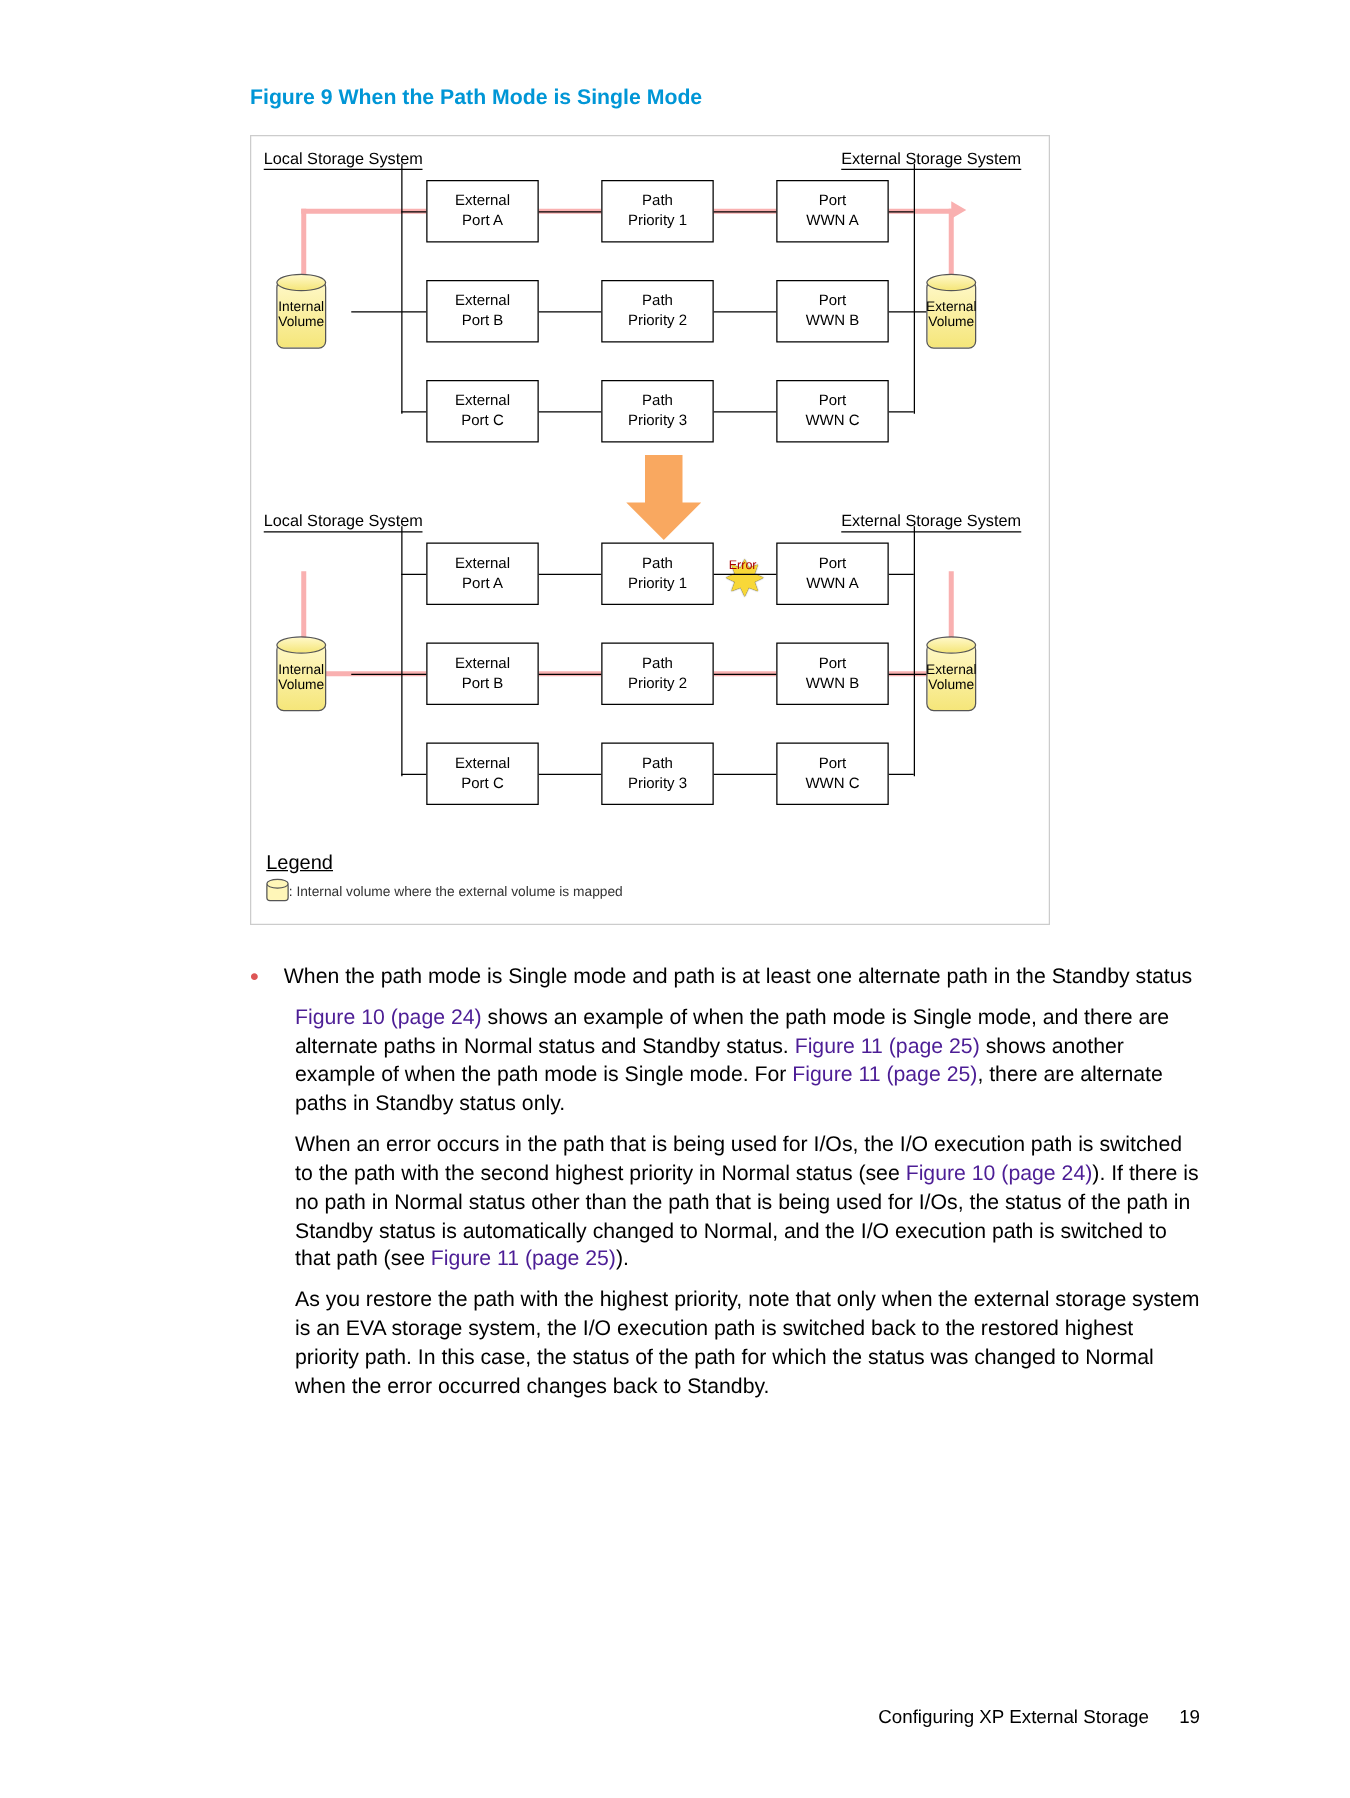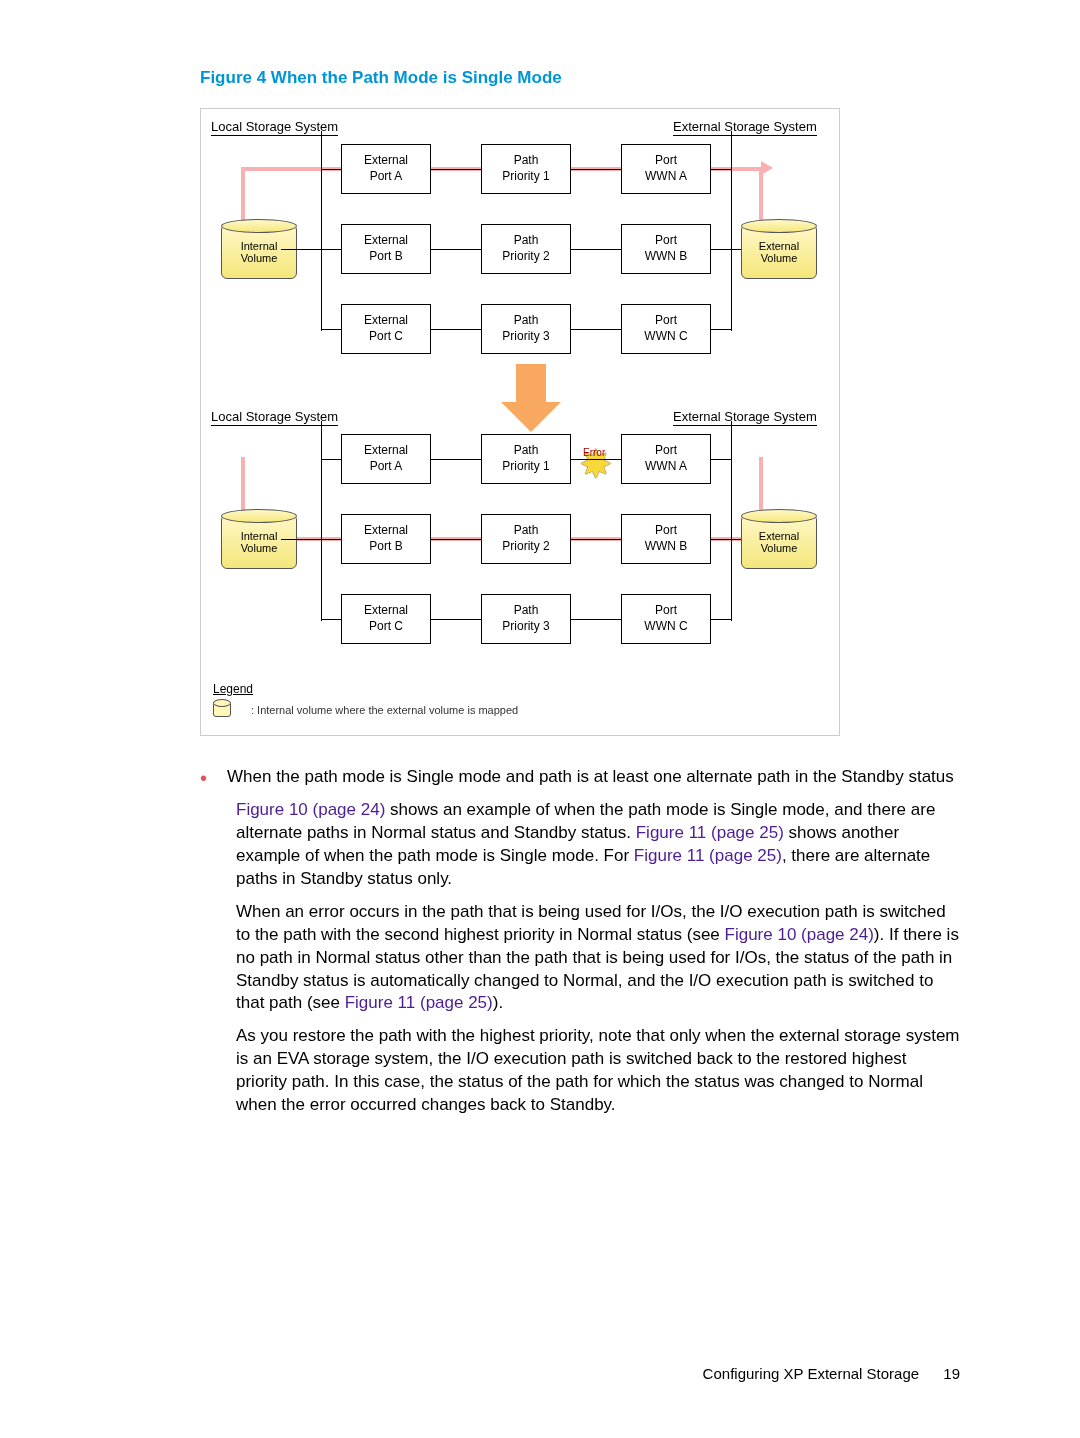--- a/index.html
+++ b/index.html
@@ -48,21 +48,21 @@
     text-align: center;
     display: flex;
     flex-direction: column;
     justify-content: center;
     align-items: center;
     line-height: 1.3;
   }
   .port-box { width: 90px; height: 50px; }
   .vol {
     position: absolute;
-    width: 76px; height: 55px;
+    width: 40px; height: 55px;
     border: 1px solid #555;
     border-radius: 6px;
     background: linear-gradient(#fff8c8,#f5e67a);
     font-size: 11px;
     display: flex; flex-direction: column; justify-content: center; align-items: center;
   }
   .vol::before {
     content: "";
     position: absolute; top: -6px; left: -1px; right: -1px;
     height: 12px; border: 1px solid #555; border-radius: 50%;
@@ -106,22 +106,22 @@
   .error-text {
     position: absolute;
     font-size: 10px;
     color: #a00;
   }
   .legend {
     border-top: 0;
     padding: 8px 12px 14px 12px;
     font-size: 12px;
   }
-  .legend .lgtitle { text-decoration: underline; margin-bottom: 6px; font-size: 12px; }
-  .legend .row { display: flex; align-items: center; gap: 20px; margin: 4px 0; font-size: 11px; color: #333; }
+  .legend .lgtitle { text-decoration: underline; margin-bottom: 6px; font-size: 16px; }
+  .legend .row { display: flex; align-items: center; gap: 0; margin: 4px 0; font-size: 11px; color: #333; }
   .small-cyl {
     width: 18px; height: 15px; border: 1px solid #555; border-radius: 3px;
     background: #fff6b8; position: relative;
   }
   .small-cyl::before {
     content: ""; position: absolute; top: -4px; left: -1px; right: -1px; height: 6px;
     border: 1px solid #555; border-radius: 50%; background: #fff6b8;
   }
   .io-swatch {
     width: 22px; height: 0;
@@ -154,21 +154,21 @@
     font-family: "Segoe UI", Arial, sans-serif;
     font-weight: 300;
   }
   .footer .pg { margin-left: 20px; }
 </style>
 </head>
 <body>
 
 <div class="page">
 
-  <div class="figure-caption">Figure 4 When the Path Mode is Single Mode</div>
+  <div class="figure-caption">Figure 9 When the Path Mode is Single Mode</div>
 
   <div class="figure-wrap">
 
     <div class="diagram">
       <div class="sys-label left"><span class="underline">Local Storage System</span></div>
       <div class="sys-label right"><span class="underline">External Storage System</span></div>
 
       <div class="io-line" style="left:40px; top:58px; width:520px;"></div>
       <div class="io-line-v" style="left:40px; top:58px; height:70px;"></div>
       <div class="io-line-v" style="left:558px; top:58px; height:70px;"></div>

